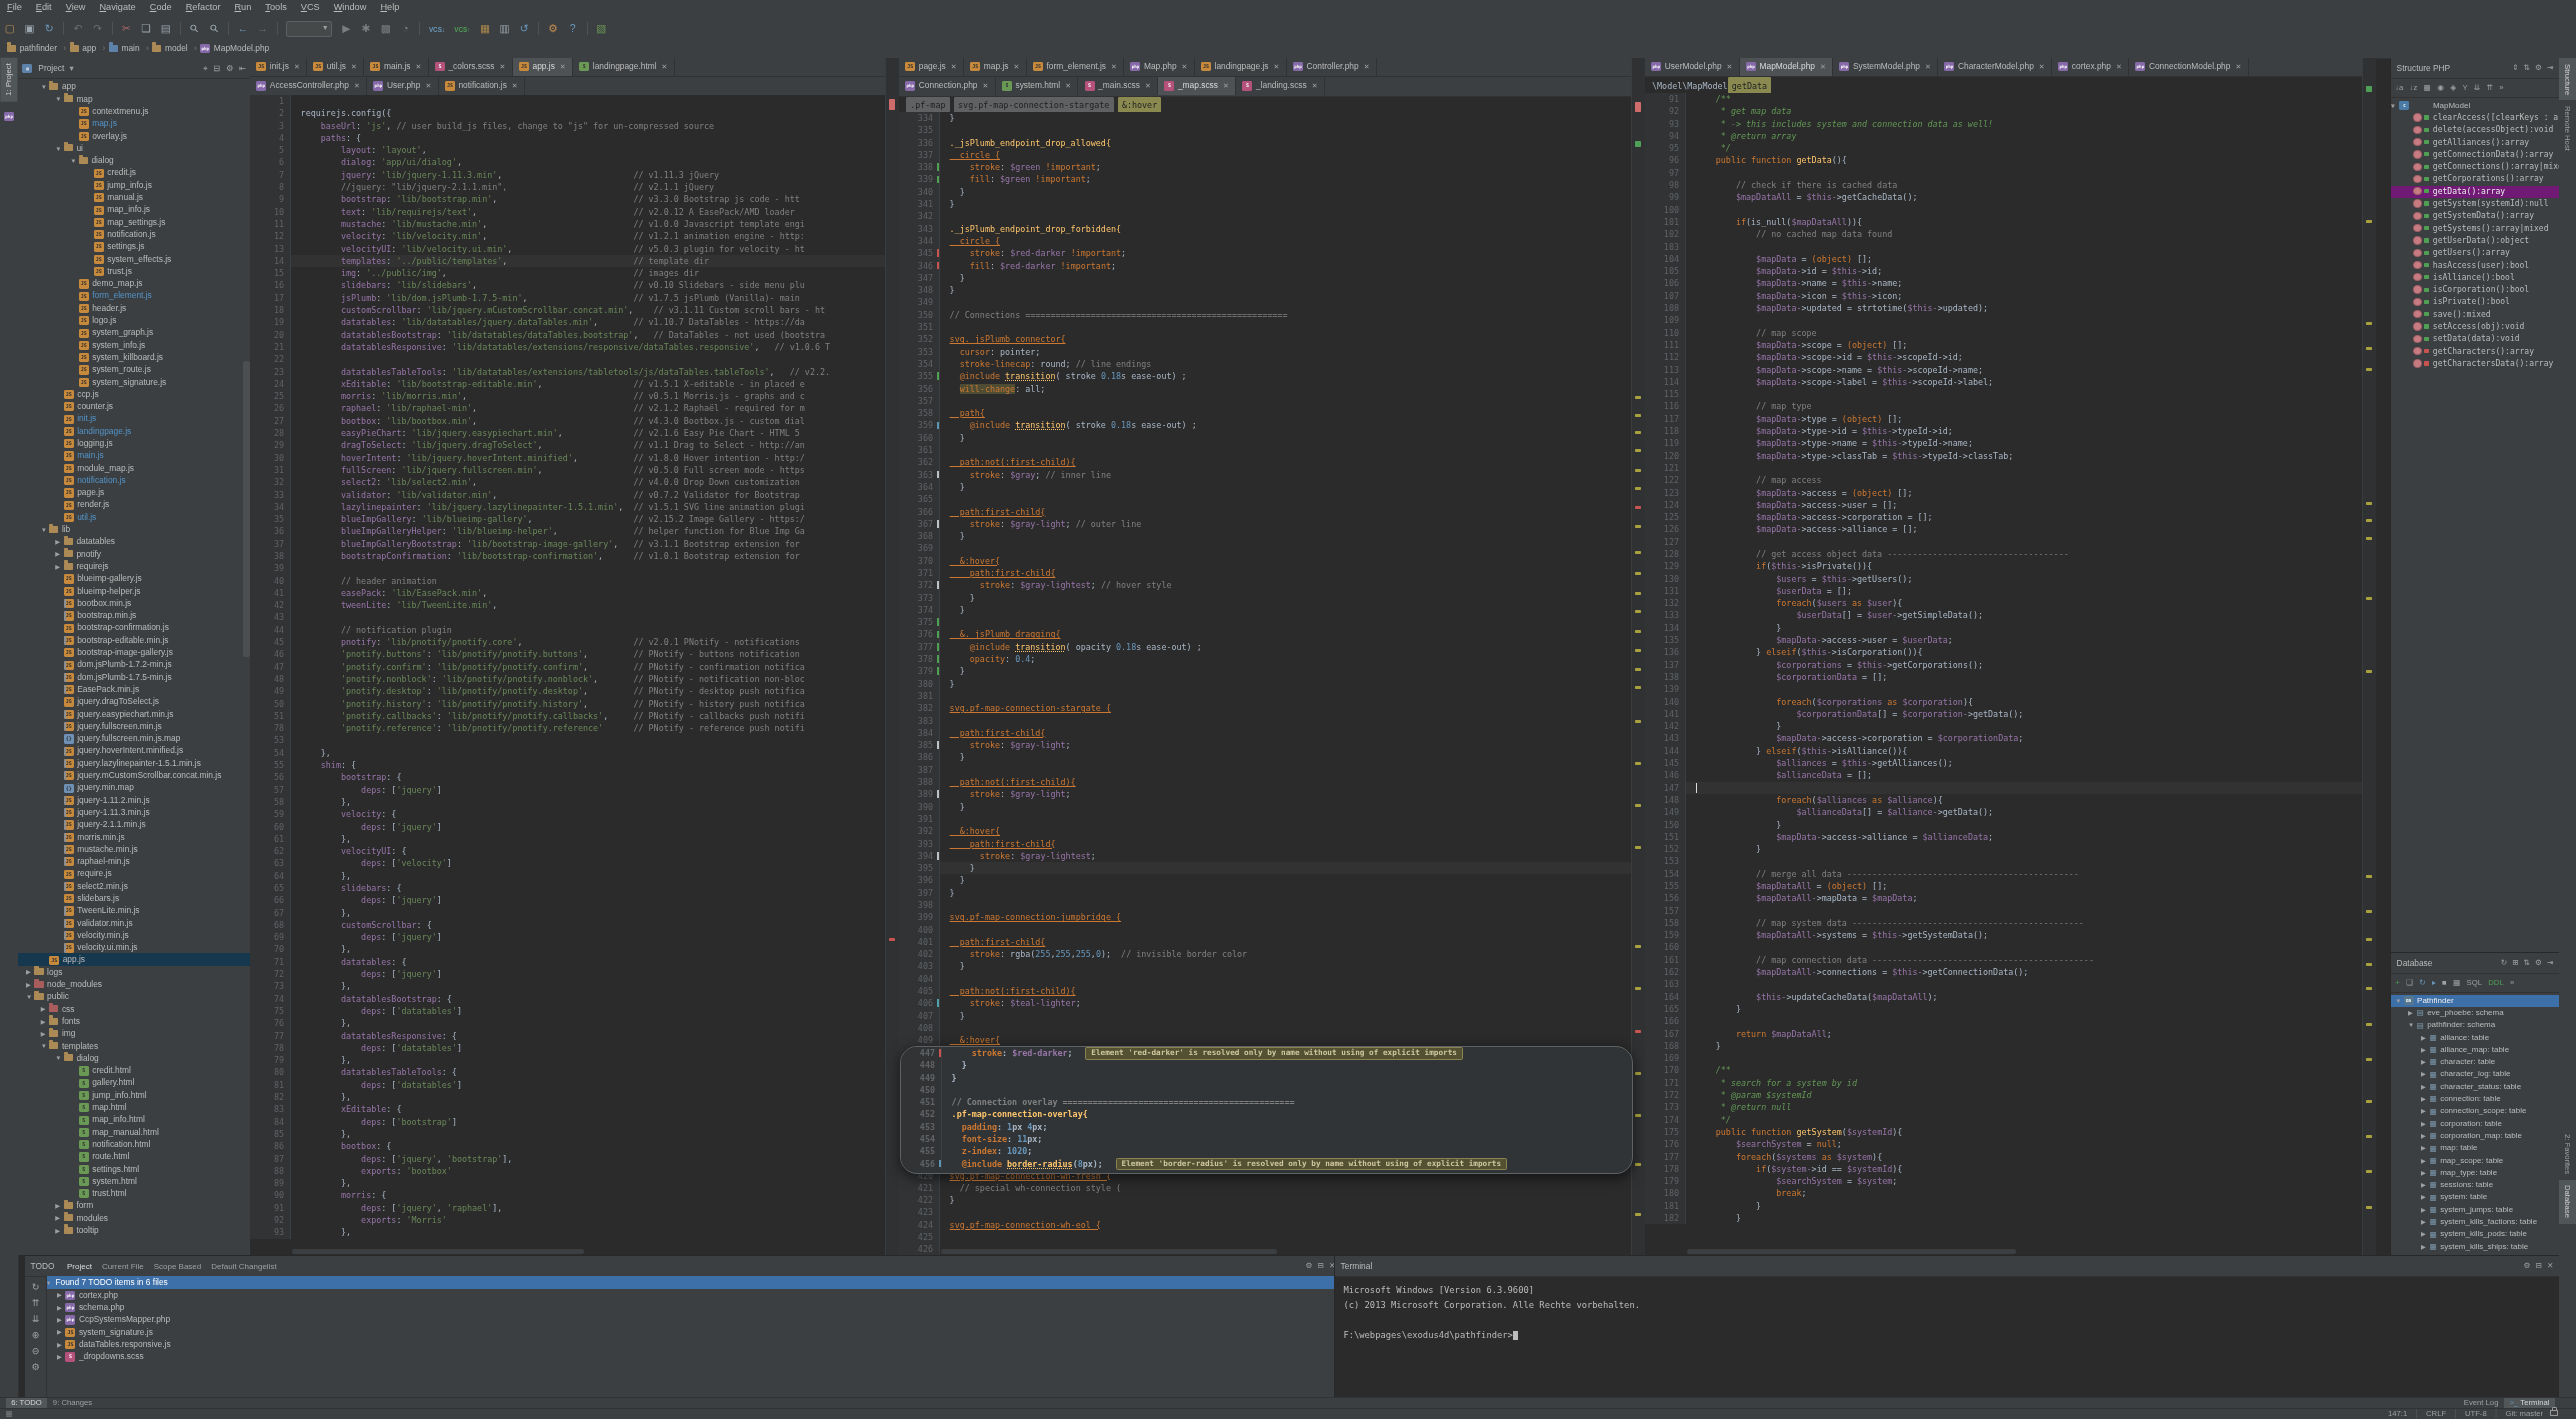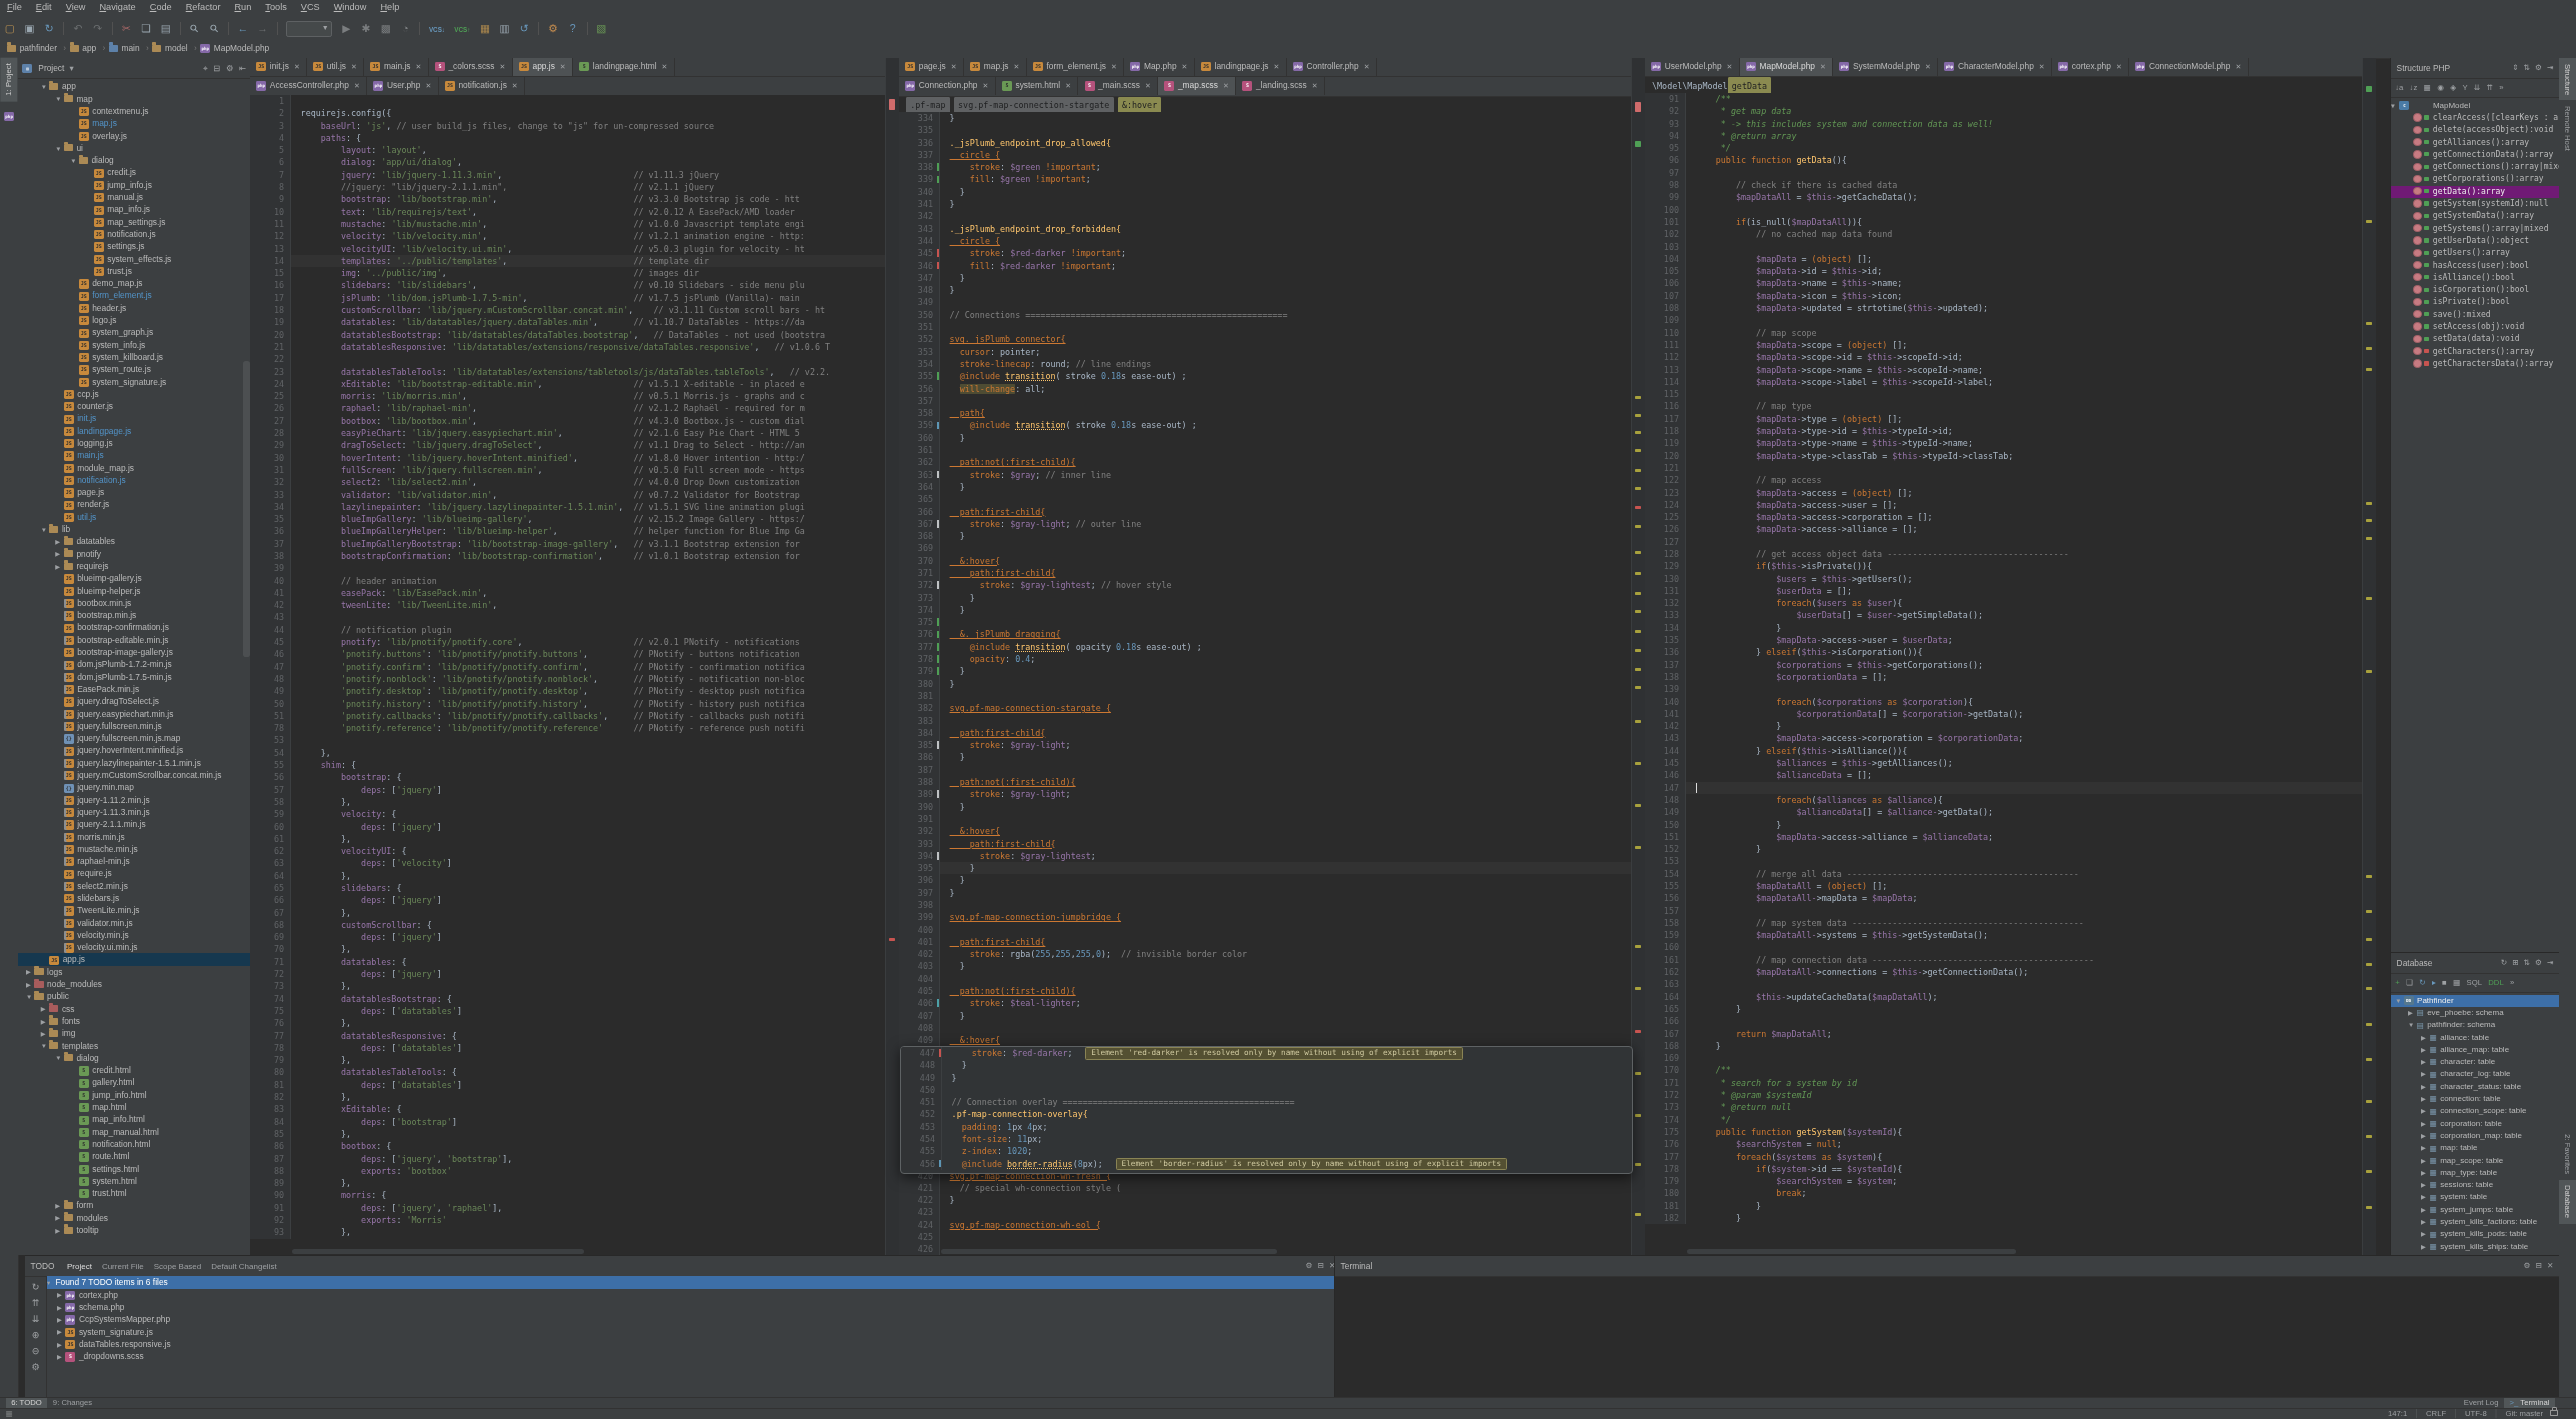--- a/index.html
+++ b/index.html
@@ -70,21 +70,21 @@
   .c-sel{color:#cc7832;text-decoration:underline;}
   .c-sel2{color:#ffc66d;}
   .c-inc{color:#ffc66d;text-decoration:underline;text-decoration-style:dotted;}
   .tkhl{background:#4e4c33;border-radius:0.7px;}
   .caret{display:inline-block;width:0.7px;height:10px;background:#dddddd;vertical-align:middle;}
   .stripecol{position:absolute;top:0;right:0;width:12.7px;bottom:0;background:#2f3133;border-left:0.7px solid #3a3d3f;}
   .smark{position:absolute;left:2.8px;width:6.3px;border-radius:0.7px;}
   .hscroll{position:absolute;left:42px;bottom:1.4px;height:5px;background:#3c3f41;border-radius:2.8px;}
   .vthumb{position:absolute;width:6.3px;background:#595c5e;border-radius:2.8px;opacity:.55;}
   
-  #lens{position:absolute;border:0.7px solid #5e6264;border-radius:4px;background:#313436;box-shadow:0 3.5px 12.7px rgba(0,0,0,.55);overflow:hidden;}
+  #lens{position:absolute;border:0.7px solid #5e6264;border-radius:17px;background:#313436;box-shadow:0 3.5px 12.7px rgba(0,0,0,.55);overflow:hidden;font-weight:bold;}
   #lens .cline{height:12.3px;}
   .warnbubble{display:inline-block;margin-left:12.7px;background:#545032;border:0.7px solid #8a8455;color:#cfc9a0;font-size:7.7px;padding:0 5px;border-radius:1.4px;line-height:10.6px;vertical-align:middle;font-family:"DejaVu Sans Mono",monospace;}
   
   #structure{left:2390px;top:58px;width:168px;height:894px;background:#3c3f41;border-left:0.7px solid #282828;}
   .twheader{height:20px;line-height:20px;color:#bbbbbb;font-size:8.4px;padding:0 5.6px;border-bottom:0.7px solid #323232;}
   .twheader .hicons{float:right;color:#9da0a3;font-size:7.7px;}
   .twheader .hicons span{margin-left:5px;}
   .ttoolbar{height:18.3px;line-height:18.3px;border-bottom:0.7px solid #323232;color:#9da0a3;font-size:7.7px;padding:0 4.2px;white-space:nowrap;}
   .ttoolbar span{margin-right:6.3px;}
   .srow{height:12.3px;line-height:12.3px;font-size:8px;color:#bbbbbb;white-space:nowrap;font-family:"DejaVu Sans Mono",monospace;}
@@ -345,20 +345,26 @@
         <div class="todorow"><span class="arrow" style="margin-left:10px;">▶</span><span class="badge b-sc">S</span><span>_dropdowns.scss</span></div>
       </div>
   </div>
 </div>
 
 <div id="terminal" class="panel">
   <div class="twheader">
     <span>Terminal</span>
     <span class="hicons" id="terminal-header-icons"><span>⚙</span><span>⊟</span><span>✕</span></span>
   </div>
+  <div style="padding:5.6px 0 0 8.4px;" id="terminal-body">
+      <div class="termline">Microsoft Windows [Version 6.3.9600]</div>
+      <div class="termline">(c) 2013 Microsoft Corporation. Alle Rechte vorbehalten.</div>
+      <div class="termline">&nbsp;</div>
+      <div class="termline">F:\webpages\exodus4d\pathfinder&gt;<span class="cursorblock"></span></div>
+    </div>
 </div>
 
 <div id="bottombar" class="abs">
   <span id="bb-left" style="margin-left:5.6px;"><span class="bchip active">6: TODO</span><span class="bchip">9: Changes</span></span>
   <span id="bb-right" style="float:right;margin-right:21px;"><span class="bchip">Event Log</span><span class="bchip active"><span style="color:#6897bb;">&gt;_</span> Terminal</span></span>
 </div>
 
 <div id="statusbar" class="abs">
   <span style="margin-left:5.6px;color:#7a7d7f;">▦</span>
   <span id="status-right"><span>147:1</span><span class="ssep">│</span><span>CRLF</span><span class="ssep">│</span><span>UTF-8</span><span class="ssep">│</span><span>Git: master</span><span class="lockico"></span></span>

